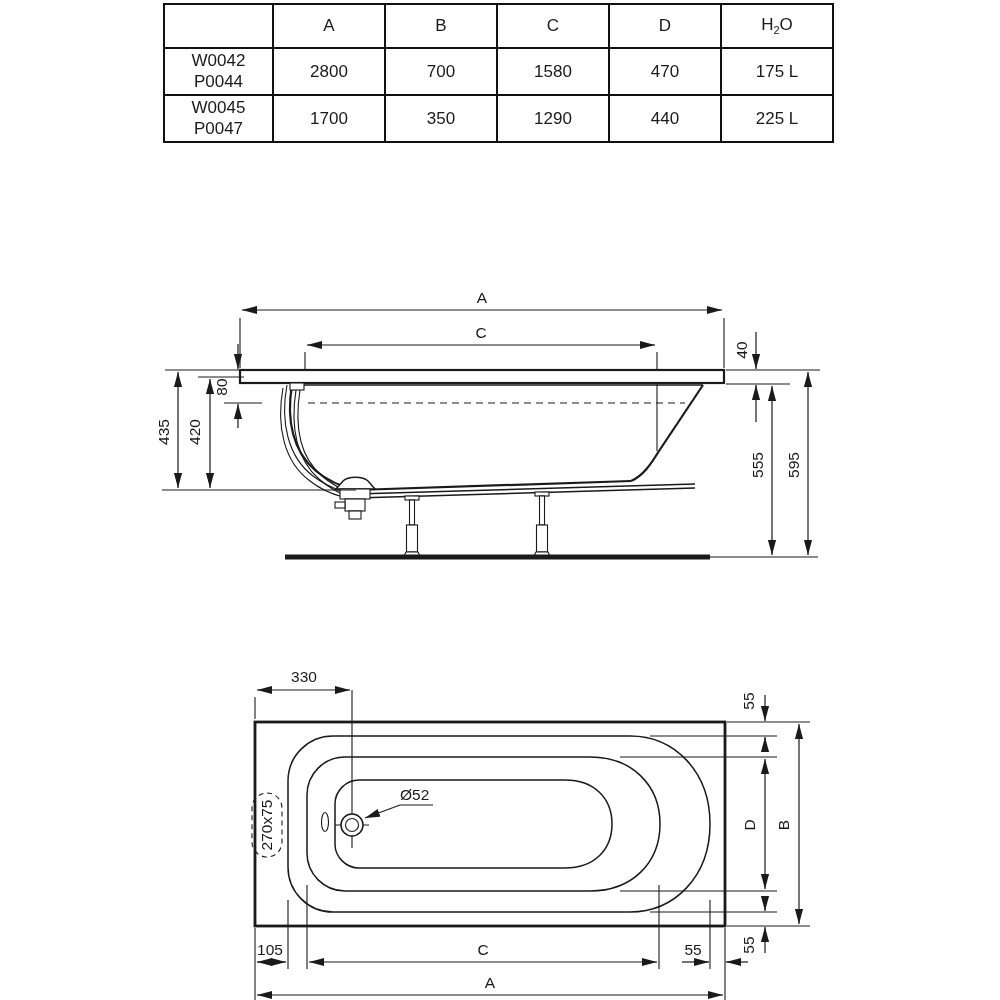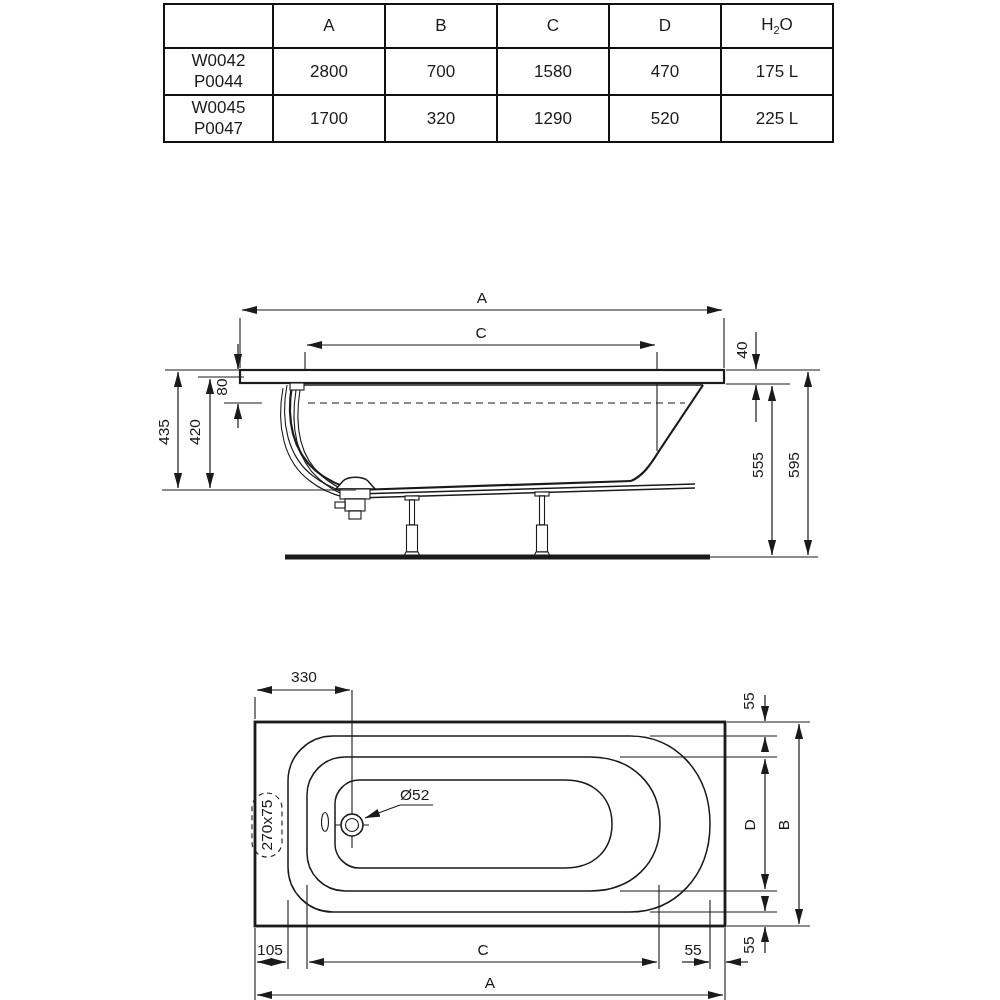--- a/index.html
+++ b/index.html
@@ -49,23 +49,23 @@
       <td>1580</td>
       <td>470</td>
       <td>175 L</td>
     </tr>
     <tr>
       <td class="model-cell">
             <div>W0045</div>
             <div>P0047</div>
           </td>
       <td>1700</td>
-      <td>320</td>
+      <td>350</td>
       <td>1290</td>
-      <td>520</td>
+      <td>440</td>
       <td>225 L</td>
     </tr>
   </tbody>
     </table>
 
   <svg class="side-view" width="700" height="325" viewBox="0 0 700 325">
     <defs>
       <marker id="arr" markerWidth="14" markerHeight="9" refX="12.5" refY="4" orient="auto-start-reverse">
         <path d="M0,0.6 L12.5,4 L0,7.4 Z" fill="#1a1a1a"></path>
       </marker>

